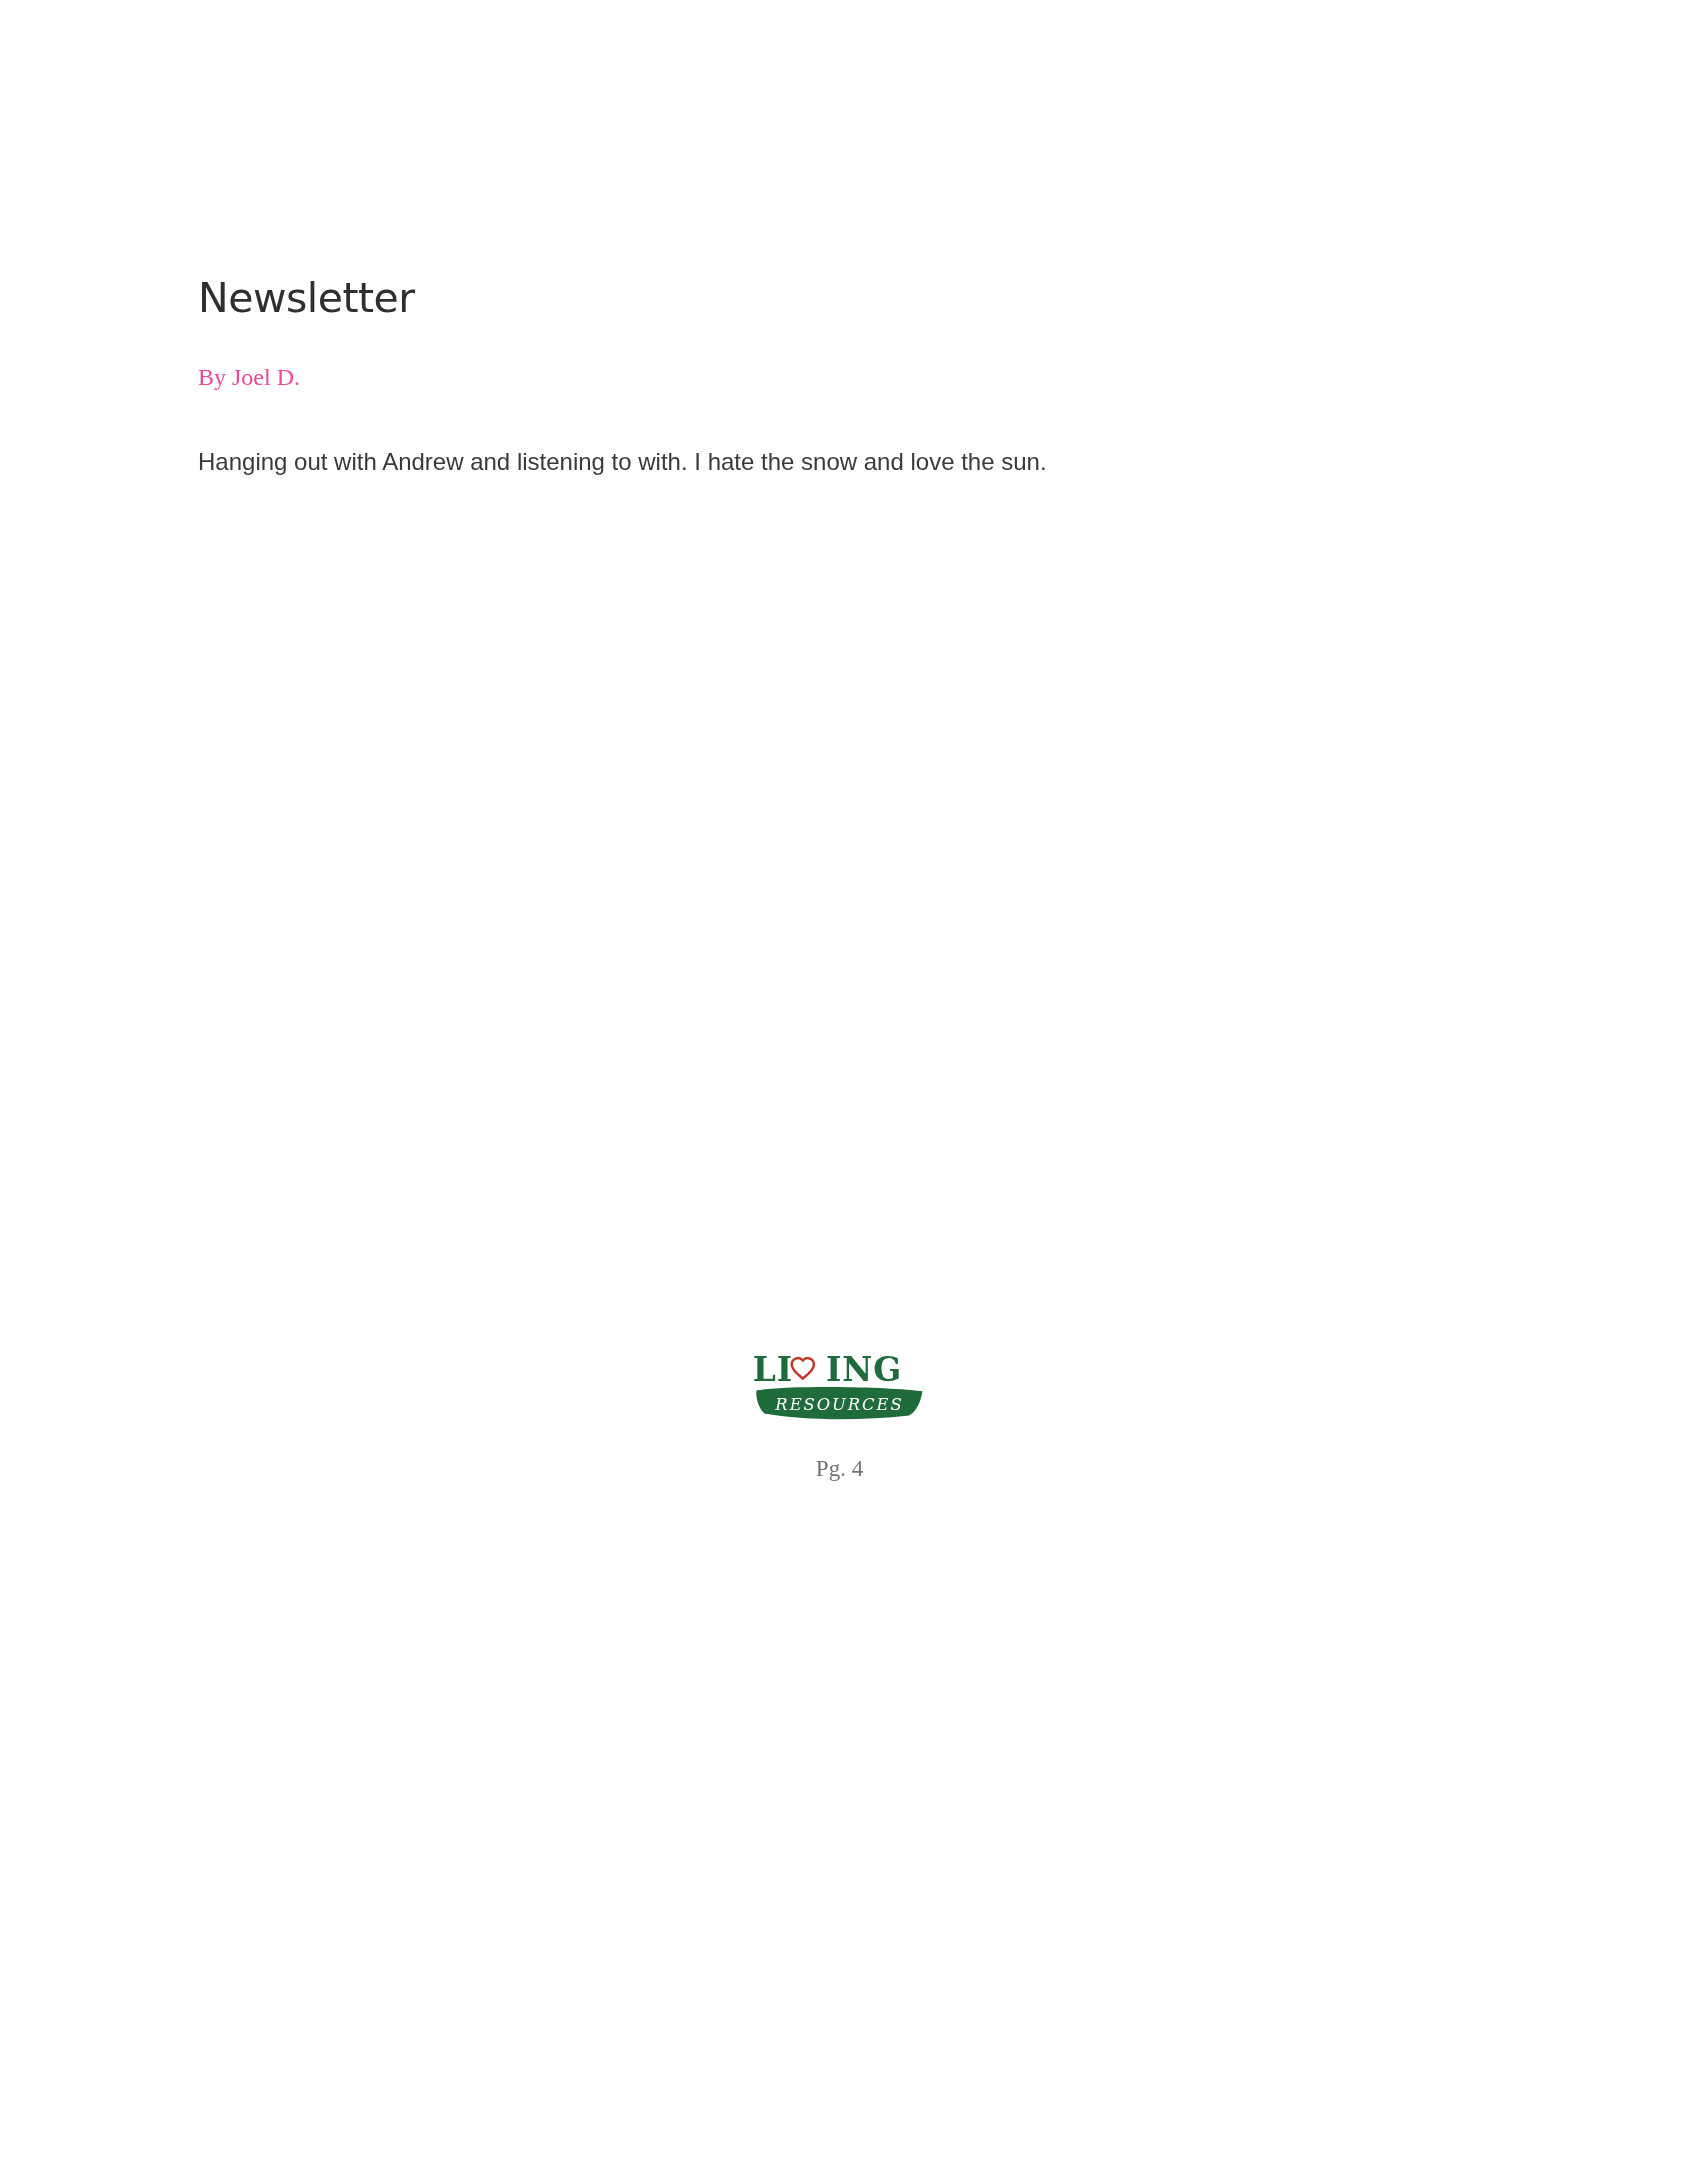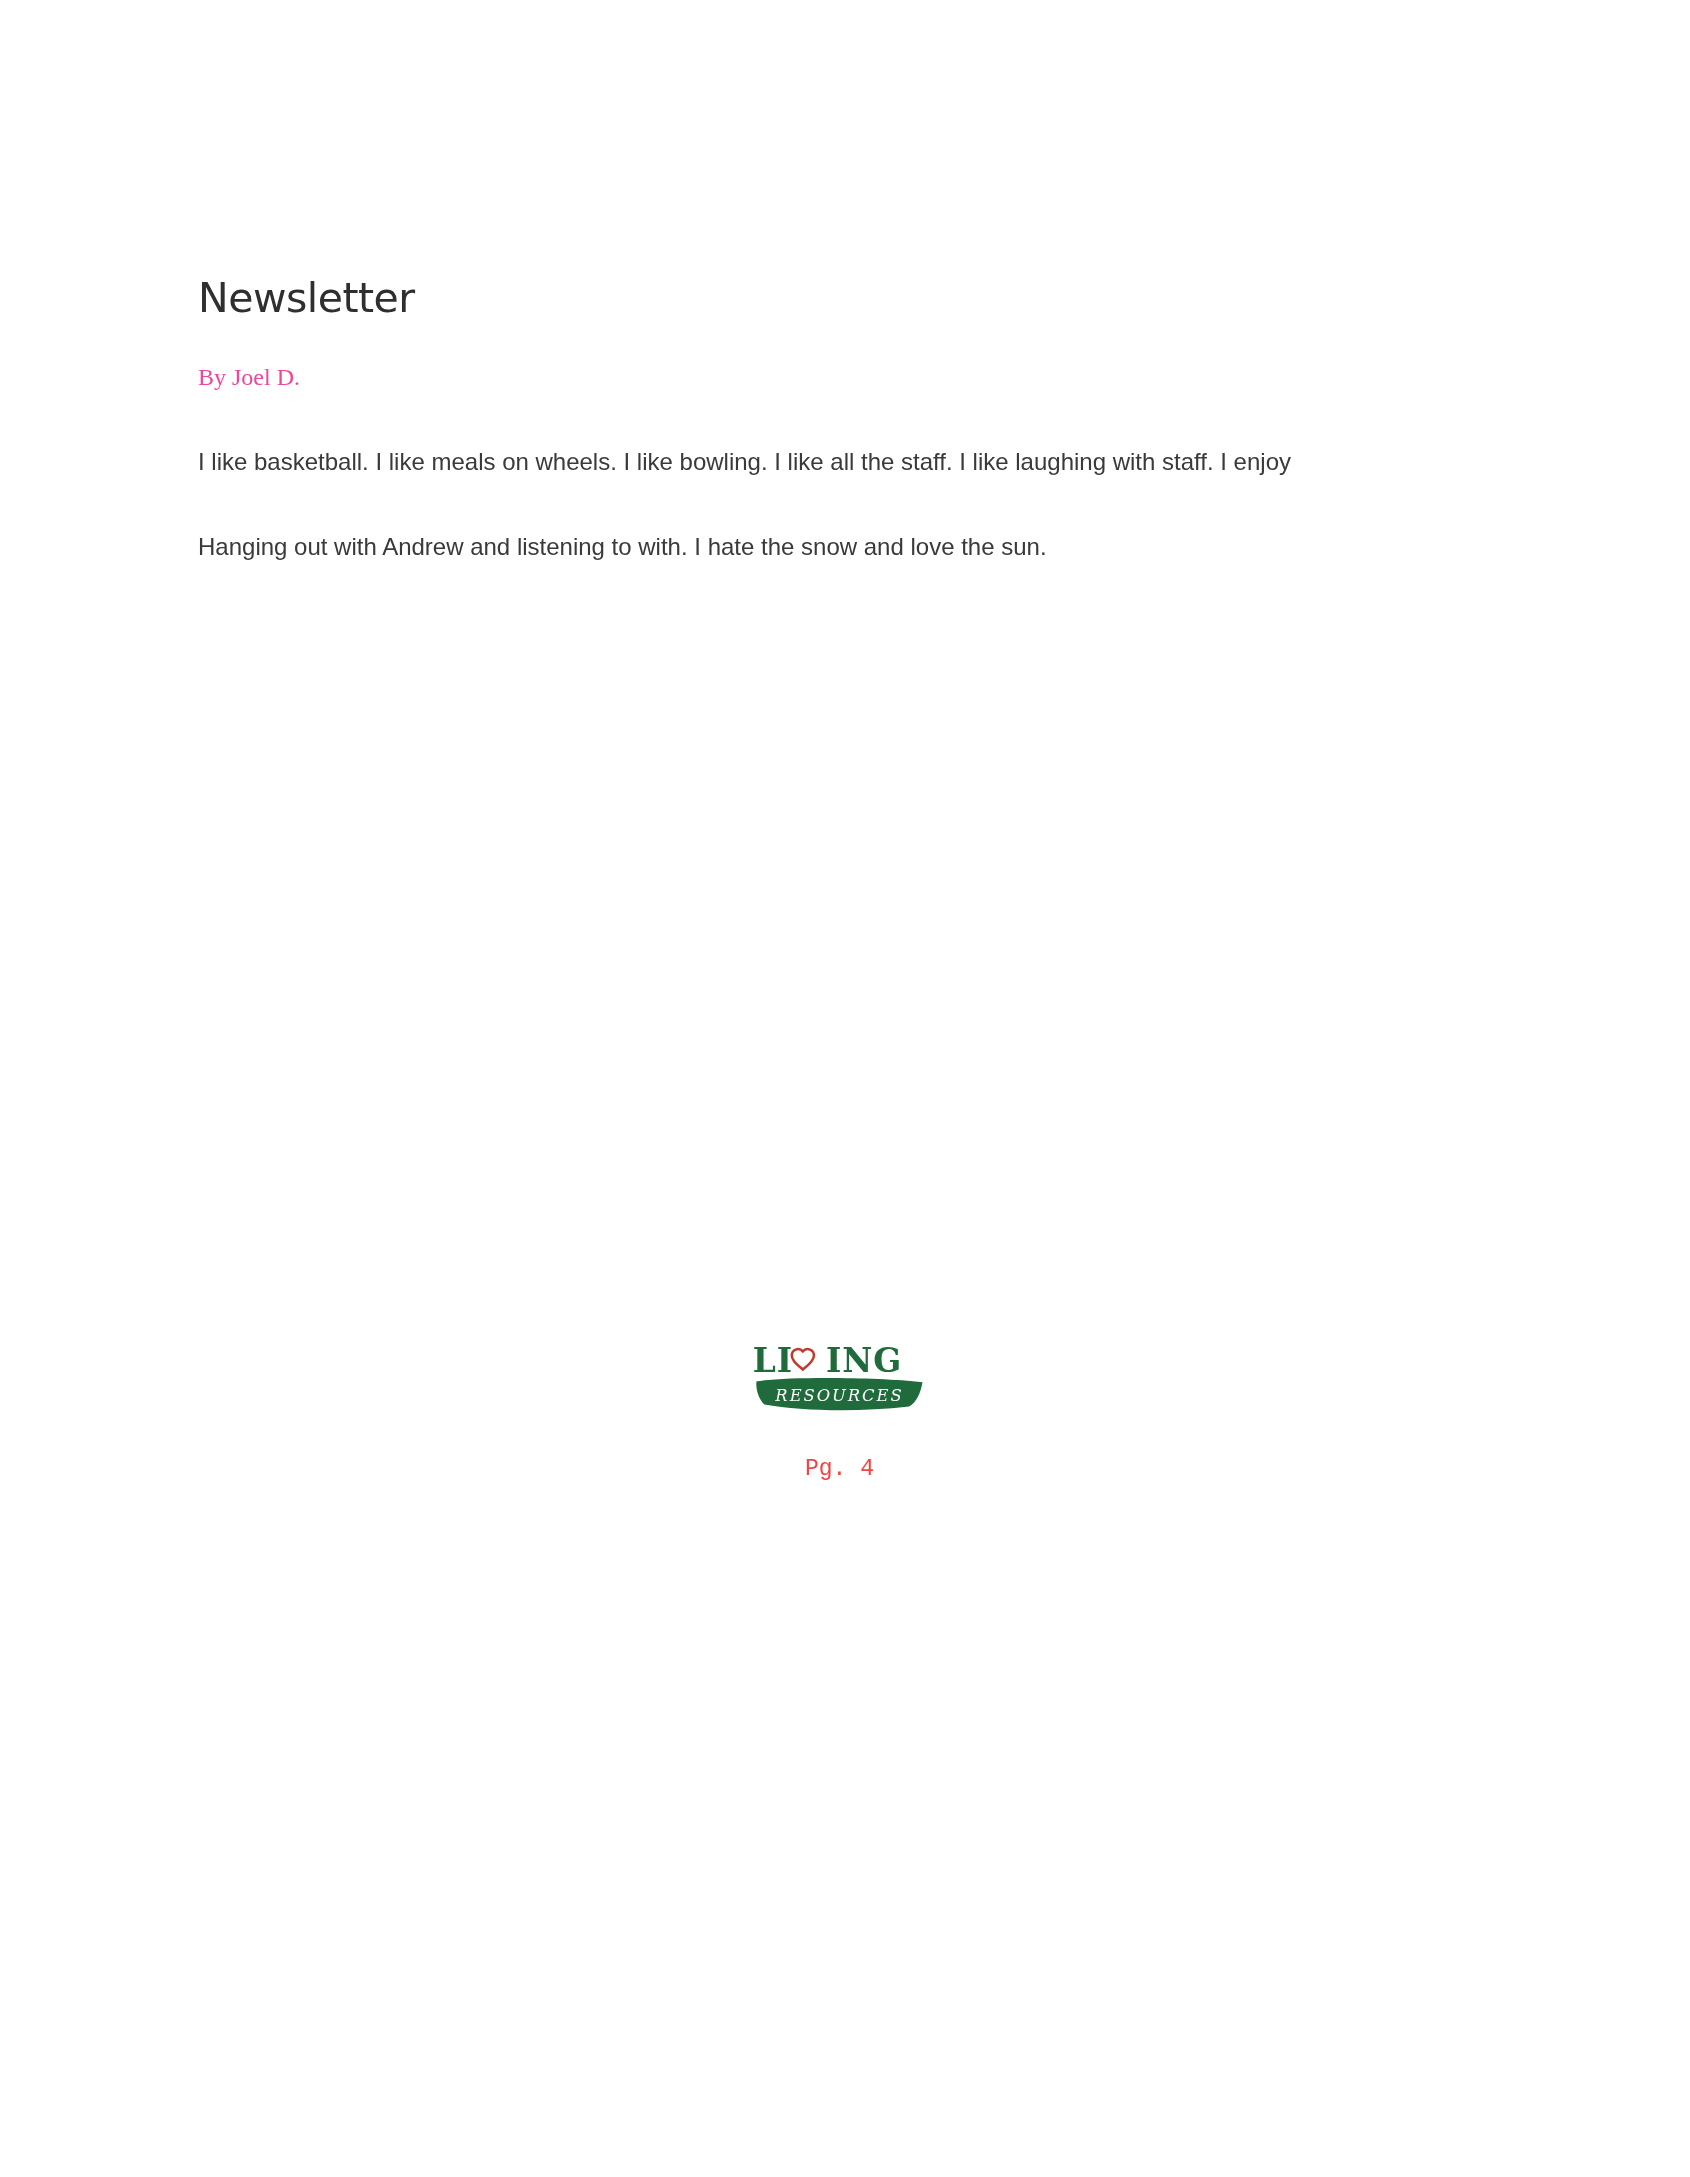--- a/index.html
+++ b/index.html
@@ -57,37 +57,36 @@
   .logo {
     display: inline-block;
     width: 193px;
     height: 93px;
     position: relative;
   }
   .logo svg {
     display: block;
   }
   .page-number {
-    margin-top: 30px;
+    margin-top: 21px;
     font-size: 23px;
-    color: #ef4444;
-    font-family: Liberation Mono, monospace;
+    color: #737373;
+    font-family: Liberation Serif, serif;
   }
 </style>
 </head>
 <body>
 
 <div class="page">
 
   <div class="content">
     <h1 class="doc-title">Newsletter</h1>
 
     <p class="byline">By Joel D.</p>
 
-    <p class="body-para">I like basketball. I like meals on wheels. I like bowling. I like all the staff. I like laughing with staff. I enjoy</p>
 
     <p class="body-para">Hanging out with Andrew and listening to with. I hate the snow and love the sun.</p>
   </div>
 
   <div class="footer">
     <span class="logo">
       <svg width="193" height="93" viewBox="0 0 200 96" xmlns="http://www.w3.org/2000/svg" aria-hidden="true">
 
         <g fill="#1f6b3b" font-family="DejaVu Serif, serif" font-size="34" font-weight="bold">
           <text x="10" y="44" letter-spacing="1">LI</text>

